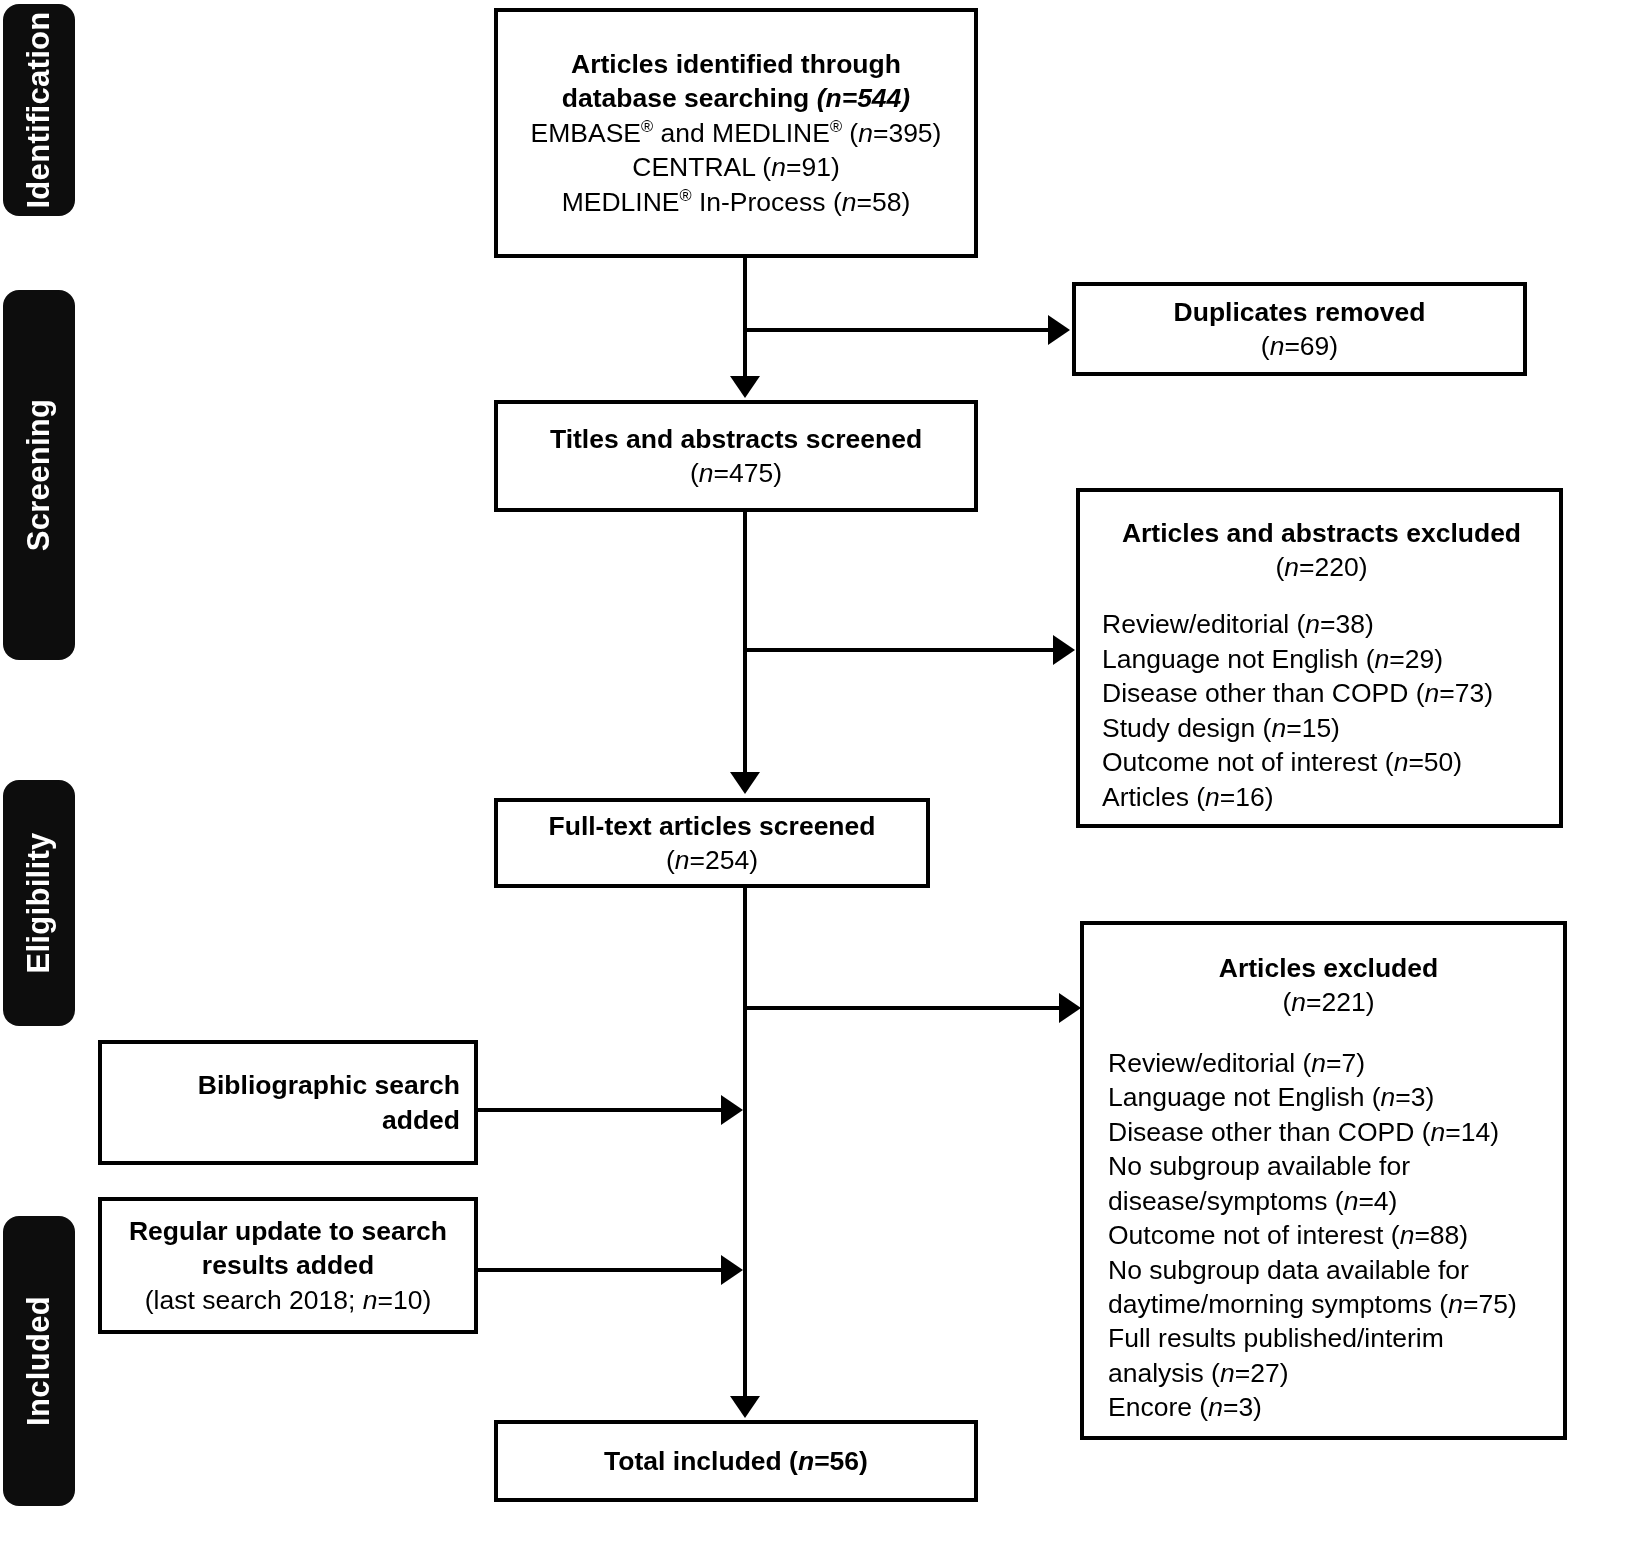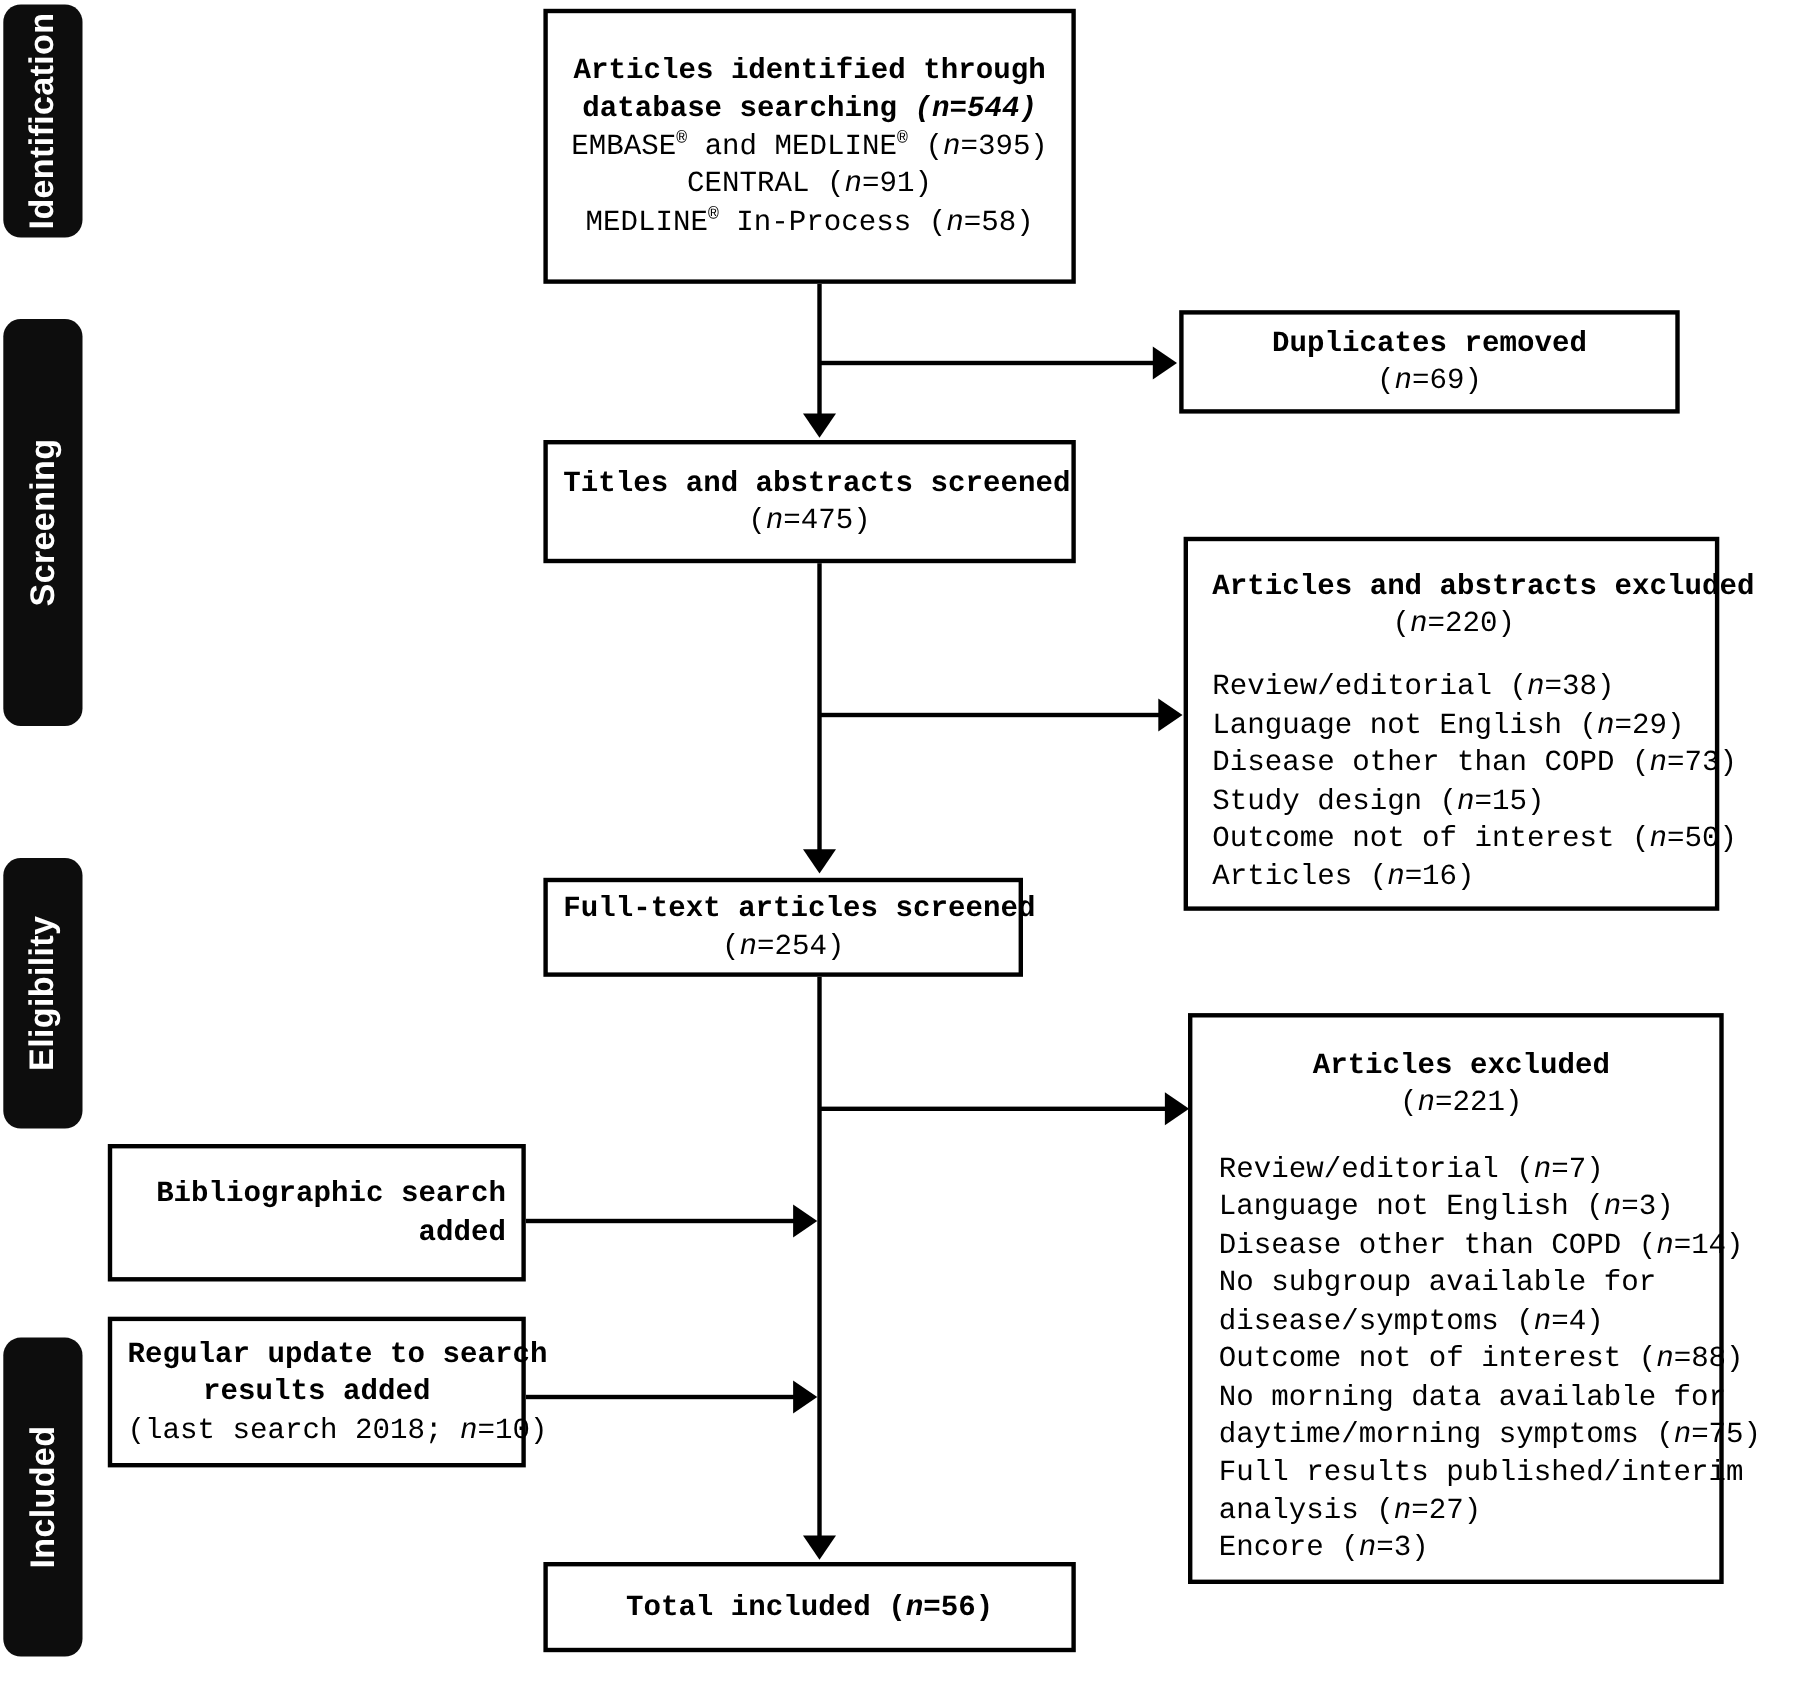--- a/index.html
+++ b/index.html
@@ -45,21 +45,20 @@
     display: flex;
     flex-direction: column;
     justify-content: center;
   }
   .box.pad { padding: 6px 14px; }
   .box .line {
     font-size: 26.5px;
     line-height: 1.30;
     color: #000;
     white-space: nowrap;
-    font-family: Liberation Mono, monospace;
   }
   .box .line.c { text-align: center; }
   .box .line.l { text-align: left; }
   .box .line.b { font-weight: bold; }
   .box .gap { height: 26px; }
   i { font-style: italic; }
   sup { font-size: 0.62em; vertical-align: super; line-height: 0; }
 
   
   .vline, .hline {
@@ -187,21 +186,21 @@
       <span>Language not English </span>(<i>n</i>=3)</div>
     <div class="line l">
       <span>Disease other than COPD </span>(<i>n</i>=14)</div>
     <div class="line l">
       <span>No subgroup available for</span></div>
     <div class="line l">
       <span>disease/symptoms </span>(<i>n</i>=4)</div>
     <div class="line l">
       <span>Outcome not of interest </span>(<i>n</i>=88)</div>
     <div class="line l">
-      <span>No morning data available for</span></div>
+      <span>No subgroup data available for</span></div>
     <div class="line l">
       <span>daytime/morning symptoms </span>(<i>n</i>=75)</div>
     <div class="line l">
       <span>Full results published/interim</span></div>
     <div class="line l">
       <span>analysis </span>(<i>n</i>=27)</div>
     <div class="line l">
       <span>Encore </span>(<i>n</i>=3)</div>
   </div>
 

